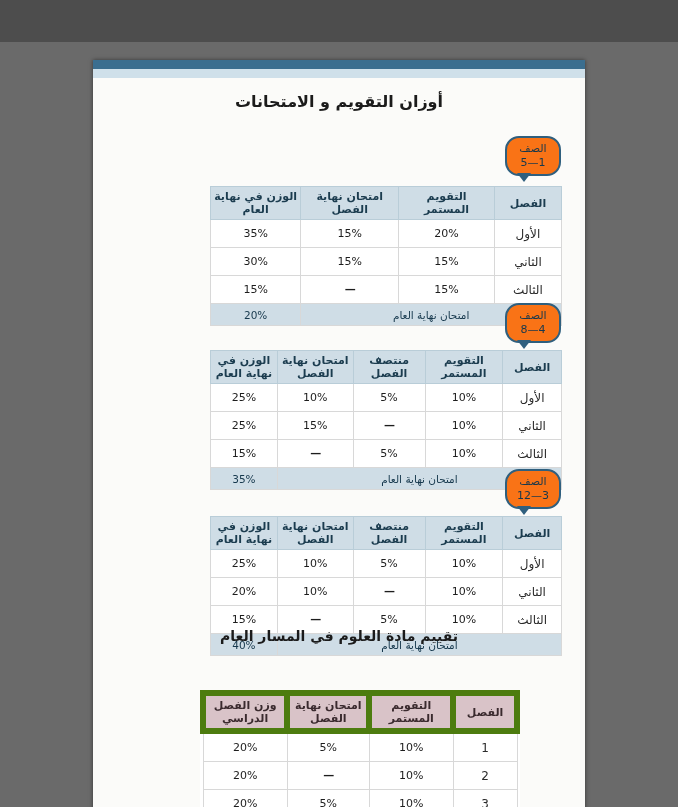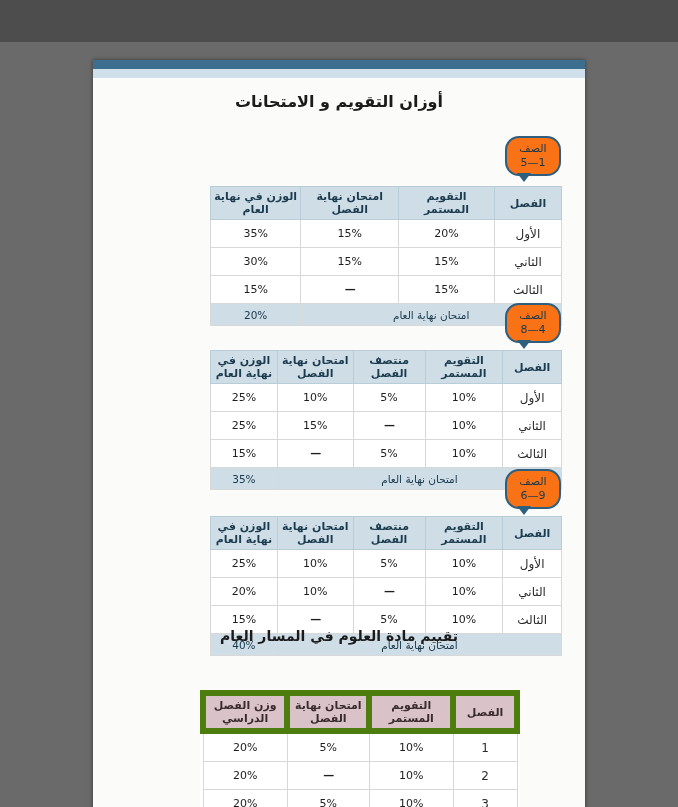--- a/index.html
+++ b/index.html
@@ -245,21 +245,21 @@
         </tr>
         <tr class="total">
           <td colspan="4">امتحان نهاية العام</td>
           <td>35%</td>
         </tr>
       </tbody>
     </table>
 
     <div class="badge" style="top:409px; right:24px;">
       <span>الصف</span><br>
-      <span>9—6</span>
+      <span>3—12</span>
     </div>
 
     <table class="grid" style="top:456px; right:23px;">
       <thead>
         <tr>
           <th style="width:56px">الفصل</th>
           <th style="width:78px">التقويم المستمر</th>
           <th style="width:72px">منتصف الفصل</th>
           <th style="width:78px">امتحان نهاية الفصل</th>
           <th style="width:68px">الوزن في نهاية العام</th>

